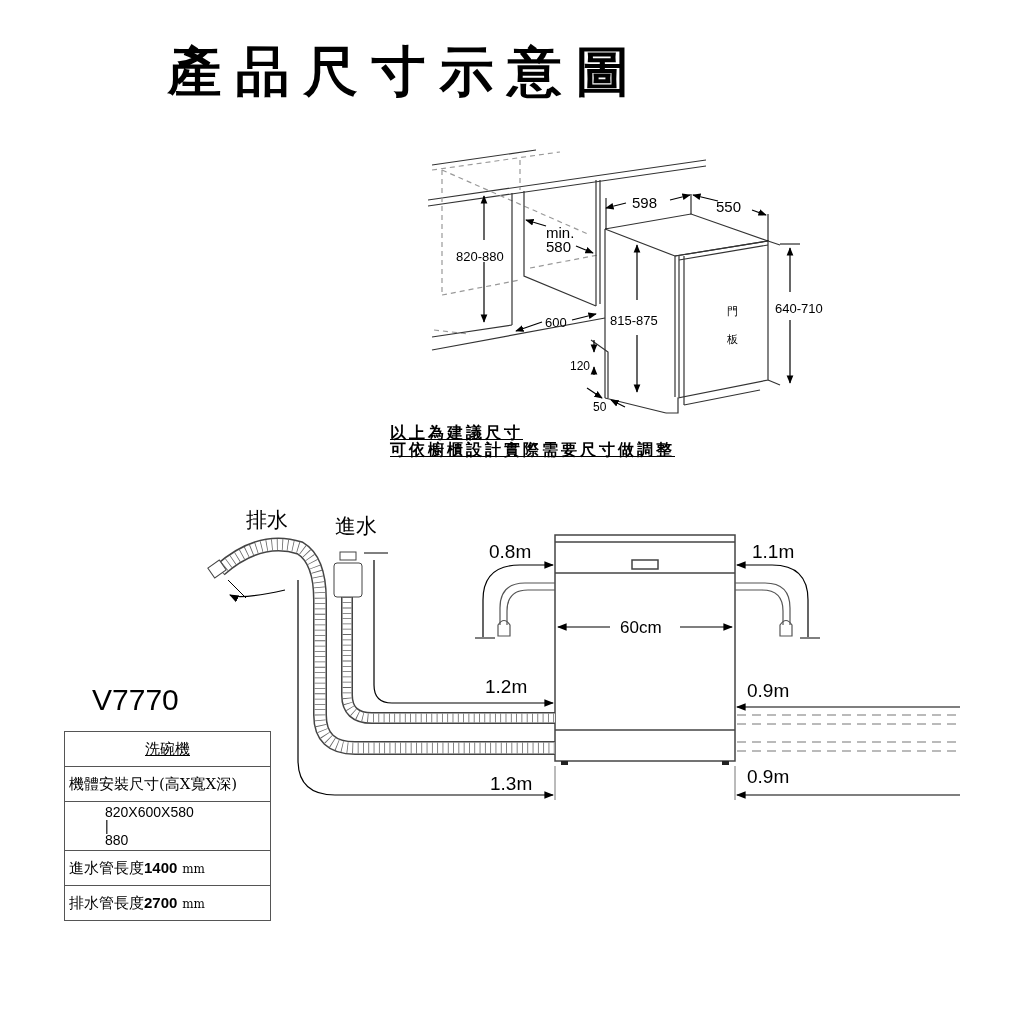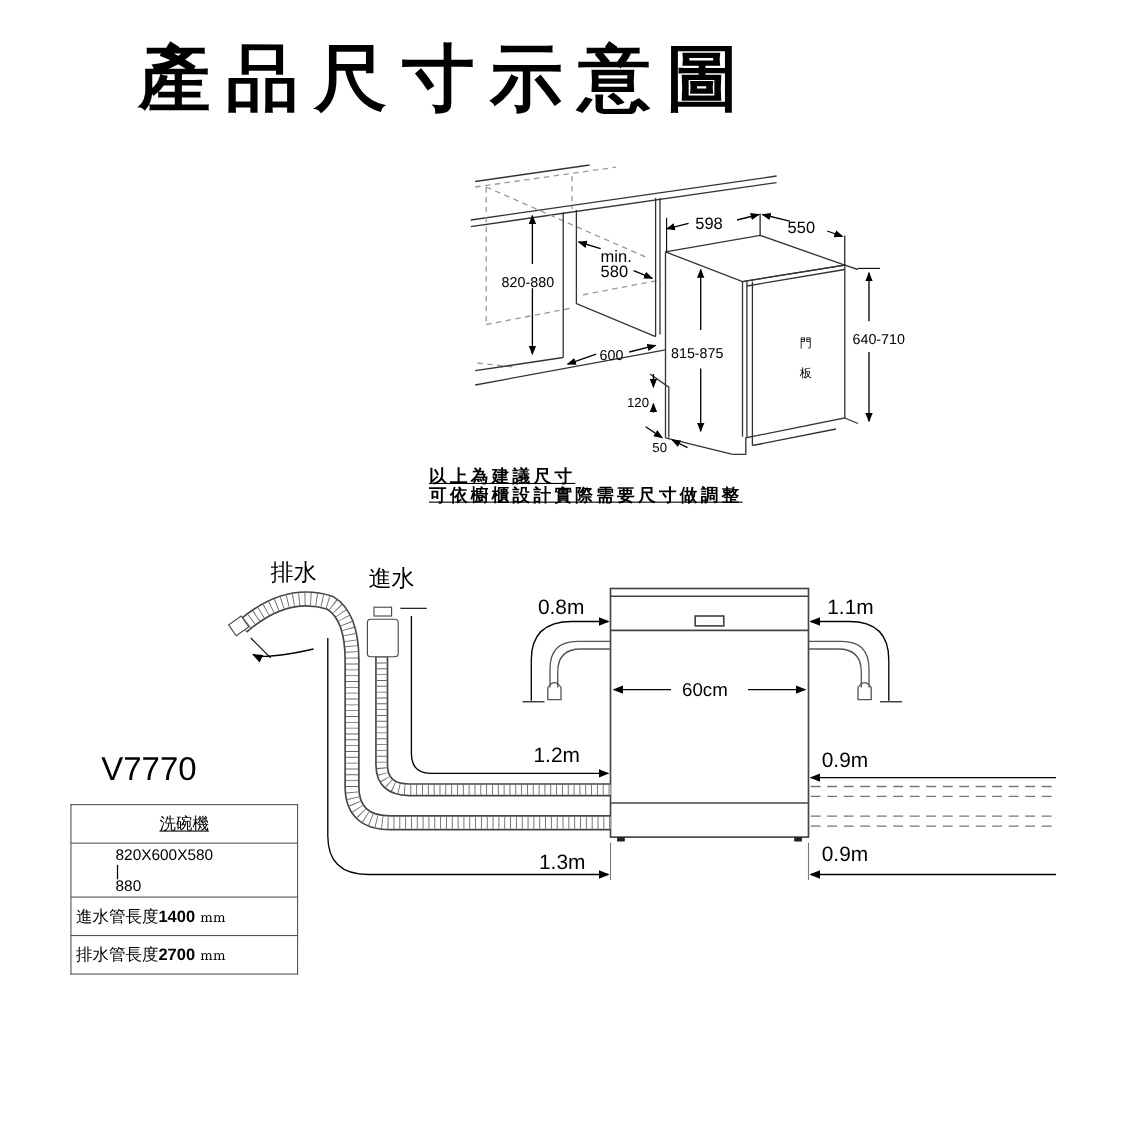--- a/index.html
+++ b/index.html
@@ -1,19 +1,19 @@
 <!DOCTYPE html>
 <html><head>
 <meta charset="utf-8">
 <style>
   html, body { margin: 0; padding: 0; background: #ffffff; }
   body { width: 1024px; height: 1024px; position: relative; overflow: hidden;
          font-family: "DejaVu Sans", "Liberation Sans", sans-serif; color: #000; }
   .abs { position: absolute; }
-  #title { left: 0; top: 22px; width: 811px; text-align: center; font-size: 66px;
+  #title { left: 0; top: 22px; width: 811px; text-align: center; font-size: 54px;
            font-weight: bold; letter-spacing: 14px; line-height: 100px; }
   svg { position: absolute; left: 0; top: 0; }
   .dim { font-family: "Liberation Sans", "DejaVu Sans", sans-serif; fill: #000; }
   .note { font-size: 16px; font-weight: bold; letter-spacing: 3px; line-height: 17px; text-decoration: underline; }
   #model { left: 92px; top: 683px; font-size: 30px; font-family: "Liberation Sans", sans-serif; }
   #spec-table { left: 64px; top: 731px; width: 207px; border-collapse: collapse; }
   #spec-table td { border: 1.5px solid #555; padding: 0 4px; font-size: 15px; height: 34px;
                    font-family: "DejaVu Serif", "Liberation Serif", serif; white-space: nowrap; }
   #spec-table td.c { text-align: center; text-decoration: underline; }
   #spec-table td.dims { height: 48px; padding-left: 40px; font-family: Liberation Sans, sans-serif;
@@ -197,20 +197,23 @@
   <text class="dim" x="747" y="783" font-size="19">0.9m</text>
 </svg>
 
 <div id="model" class="abs">V7770</div>
 <table id="spec-table" class="abs">
   <tbody>
       <tr>
     <td class="c">洗碗機</td>
   </tr>
   <tr>
+    <td>機體安裝尺寸(高X寬X深)</td>
+  </tr>
+  <tr>
     <td class="dims">
       <div>820X600X580</div>
       <div>|</div>
       <div>880</div>
     </td>
   </tr>
   <tr>
     <td>
       <span>進水管長度</span><span class="num">1400</span>
       <span class="unit">mm</span>

